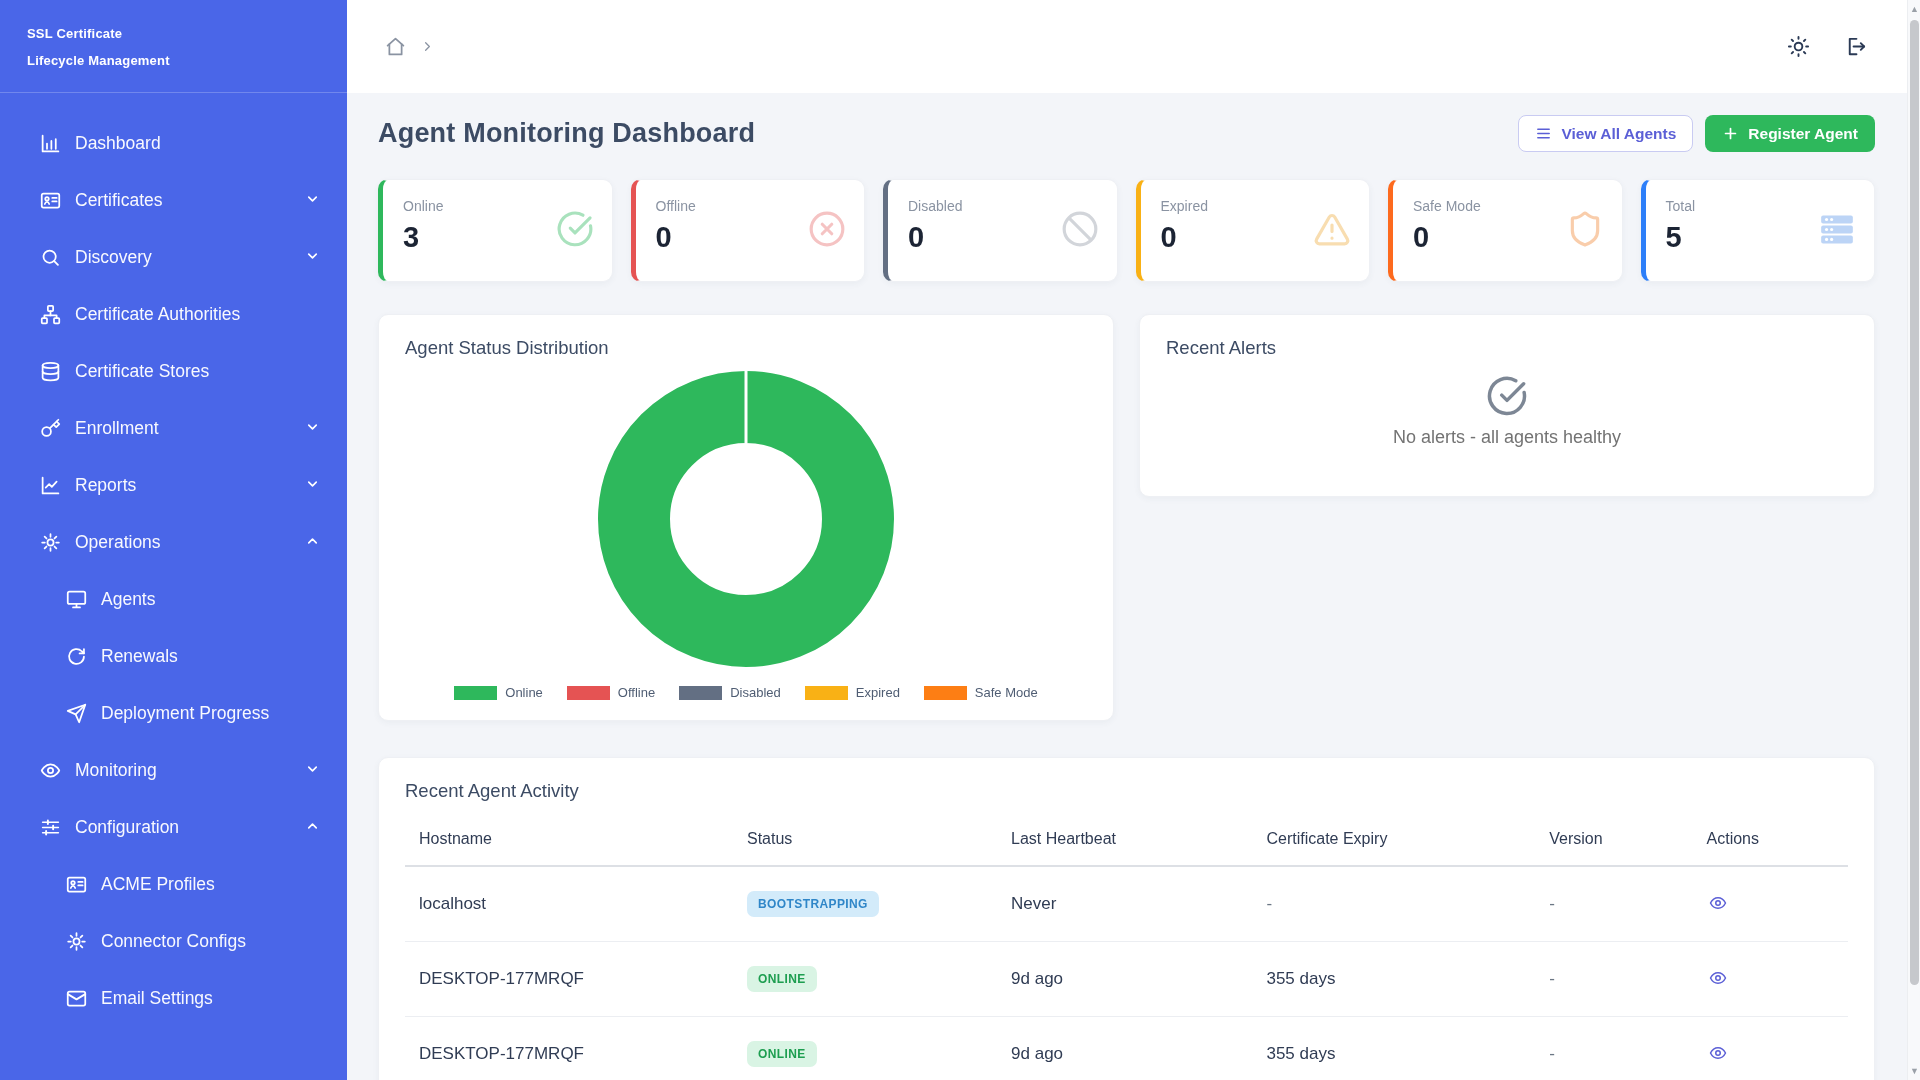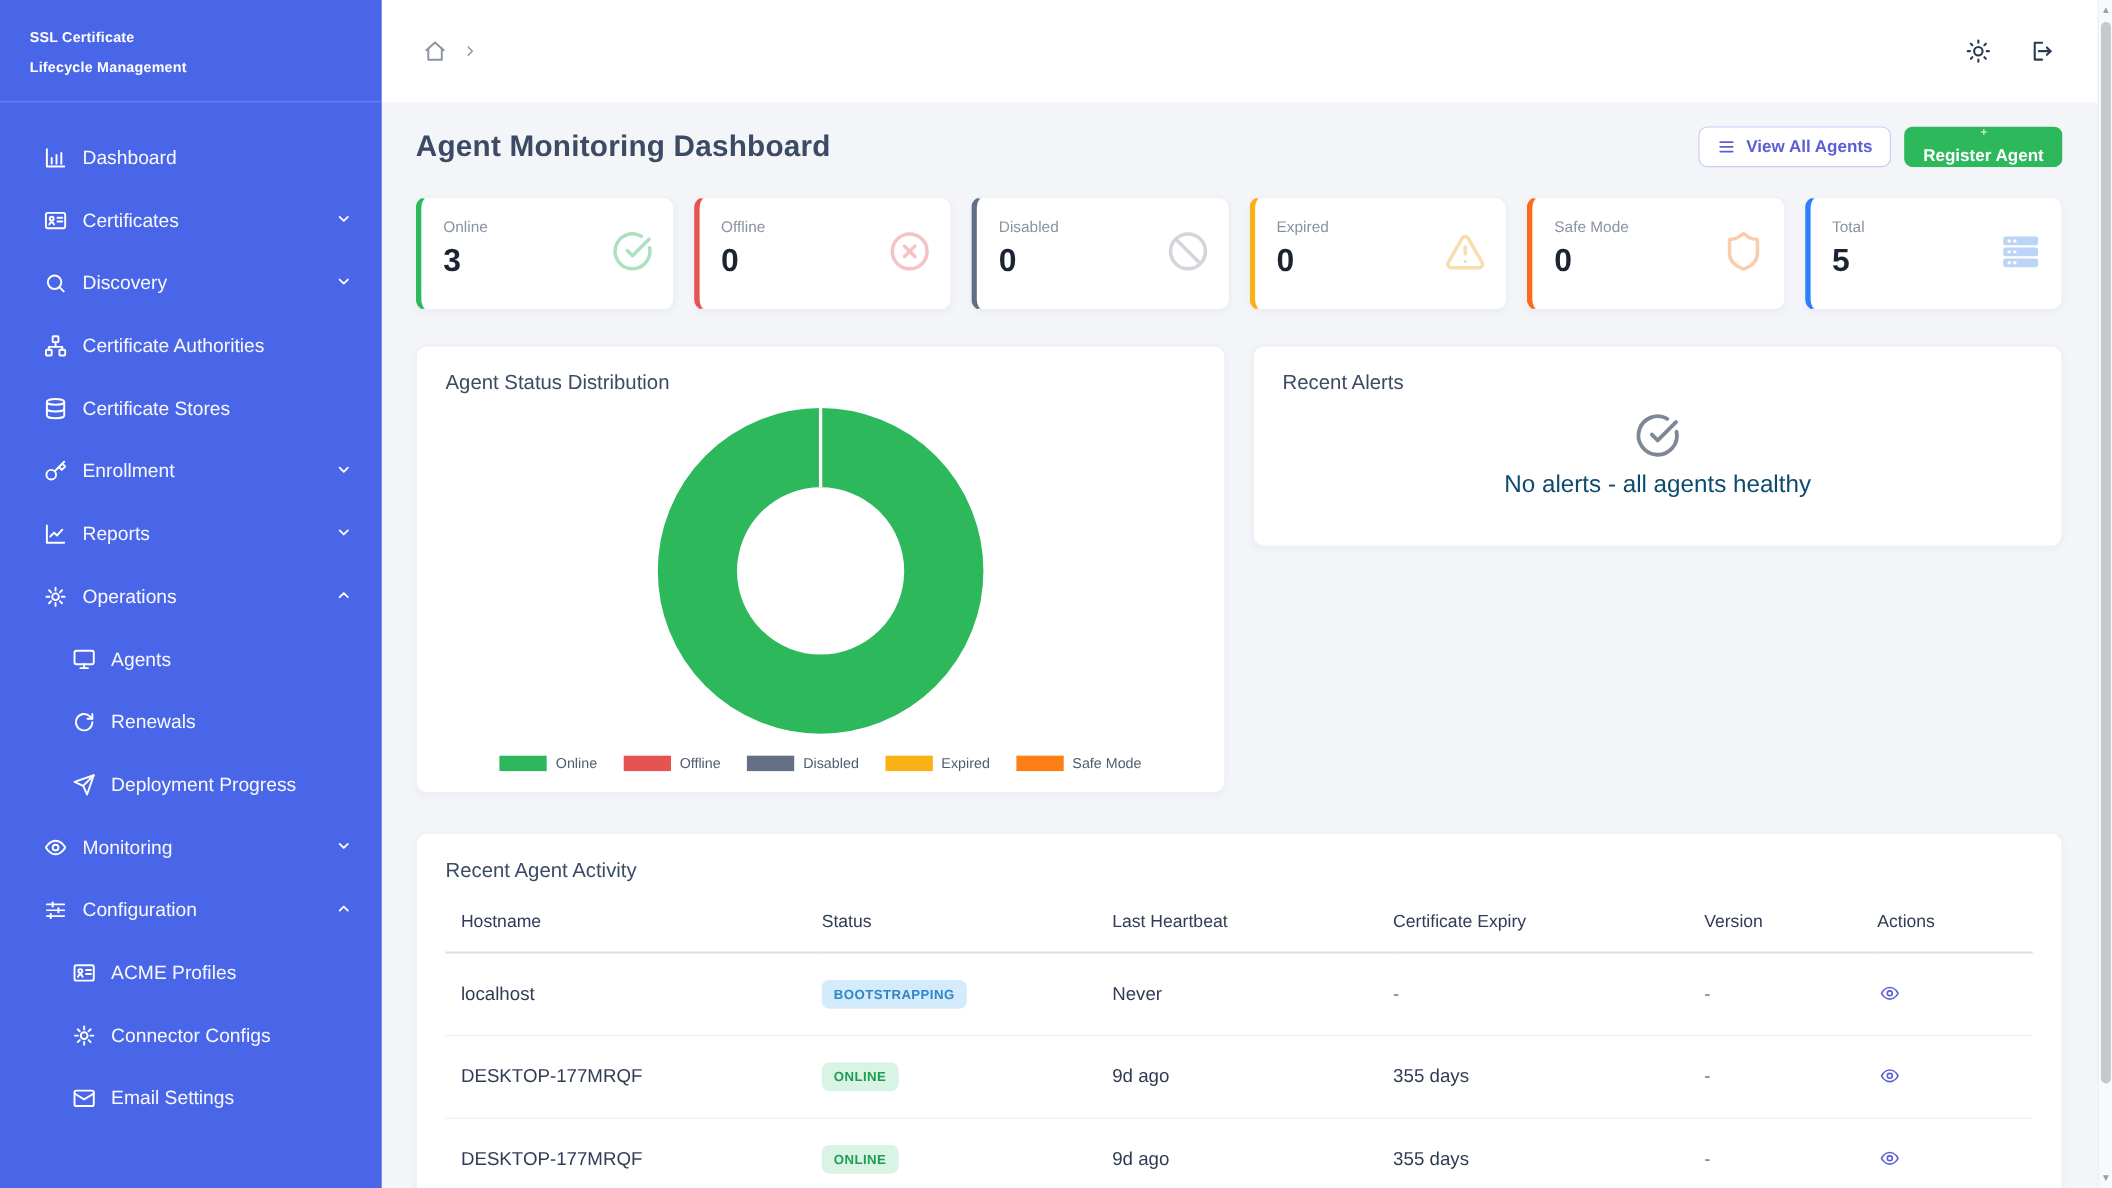--- a/index.html
+++ b/index.html
@@ -27,21 +27,21 @@
   .top-icons { display:flex; align-items:center; gap:34px; }
   .top-icons .icon-btn { cursor:pointer; display:flex; }
   .top-icons svg { width:23px; height:23px; stroke:#2b3a55; fill:none; stroke-width:2; stroke-linecap:round; stroke-linejoin:round; }
 
   .page-head { display:flex; align-items:center; justify-content:space-between; padding:0 32px 0 31px; margin-top:22px; }
   .page-title { font-size:27px; font-weight:600; color:#3c4b64; letter-spacing:.2px; }
   .head-actions { display:flex; gap:12px; }
   .btn { display:inline-flex; align-items:center; gap:9px; height:37px; padding:0 16px; border-radius:8px; font-size:15.5px; font-weight:600; cursor:pointer; border:1px solid transparent; }
   .btn-outline { background:#fff; border-color:#c9cbf2; color:#5b5fd6; }
   .btn-outline svg { width:17px; height:17px; stroke:#5b5fd6; fill:none; stroke-width:2.2; stroke-linecap:round; }
-  .btn-green { background:#2eb85c; color:#fff;flex-direction:column; }
+  .btn-green { background:#2eb85c; color:#fff; }
   .btn-green svg { width:17px; height:17px; stroke:#fff; fill:none; stroke-width:2.4; stroke-linecap:round; }
 
   
   .stats { display:grid; grid-template-columns:repeat(6,1fr); gap:18px; margin:27px 32px 0 31px; }
   .stat-card { position:relative; background:#fff; border:1px solid #eef0f4; border-left:5px solid #999; border-radius:10px; height:103px; padding:18px 20px; box-shadow:0 2px 6px rgba(60,75,100,.05); }
   .stat-label { font-size:14px; color:#8a93a2; margin-bottom:7px; }
   .stat-value { font-size:29px; font-weight:800; color:#1c2434; }
   .stat-icon { position:absolute; right:18px; top:50%; transform:translateY(-50%); }
   .stat-icon svg { width:38px; height:38px; fill:none; stroke-width:2; stroke-linecap:round; stroke-linejoin:round; }
   .tint-green  { stroke:#a9e2bd; }
@@ -56,21 +56,21 @@
   .chart-card { height:407px; padding:22px 26px; }
   .card-title { font-size:18.5px; color:#3c4b64; font-weight:500; }
   .donut-wrap { width:300px; margin:10px auto 0; }
   .legend { display:flex; justify-content:center; gap:24px; margin-top:12px; }
   .legend-item { display:flex; align-items:center; gap:8px; font-size:13px; color:#4f5d73; }
   .legend-swatch { width:43px; height:14px; display:inline-block; }
 
   .alerts-card { height:183px; padding:22px 26px; }
   .alerts-empty { display:flex; flex-direction:column; align-items:center; margin-top:16px; }
   .alerts-empty svg { width:42px; height:42px; stroke:#7d8795; fill:none; stroke-width:2; stroke-linecap:round; stroke-linejoin:round; }
-  .alerts-msg { margin-top:10px; font-size:22px; color:#0c4a6e; }
+  .alerts-msg { margin-top:10px; font-size:18px; color:#737373; }
 
   
   .table-card { margin:36px 32px 0 31px; min-height:340px; padding:22px 26px; }
   table { width:100%; border-collapse:collapse; table-layout:fixed; margin-top:12px; }
   col.c1{width:23.7%} col.c2{width:18.3%} col.c3{width:17.7%} col.c4{width:19.6%} col.c5{width:10.9%} col.c6{width:9.8%}
   th { text-align:left; font-size:16px; font-weight:400; color:#303c54; padding:16px 0 17px 0; border-bottom:2px solid #dde0e5; }
   td { font-size:17px; color:#303c54; padding:24px 0; border-bottom:1px solid #eceef2; }
   tr:last-child td { border-bottom:none; }
   th:first-child, td:first-child { padding-left:14px; }
   .badge { display:inline-block; font-size:12px; font-weight:700; letter-spacing:.4px; padding:6px 11px; border-radius:7px; }

